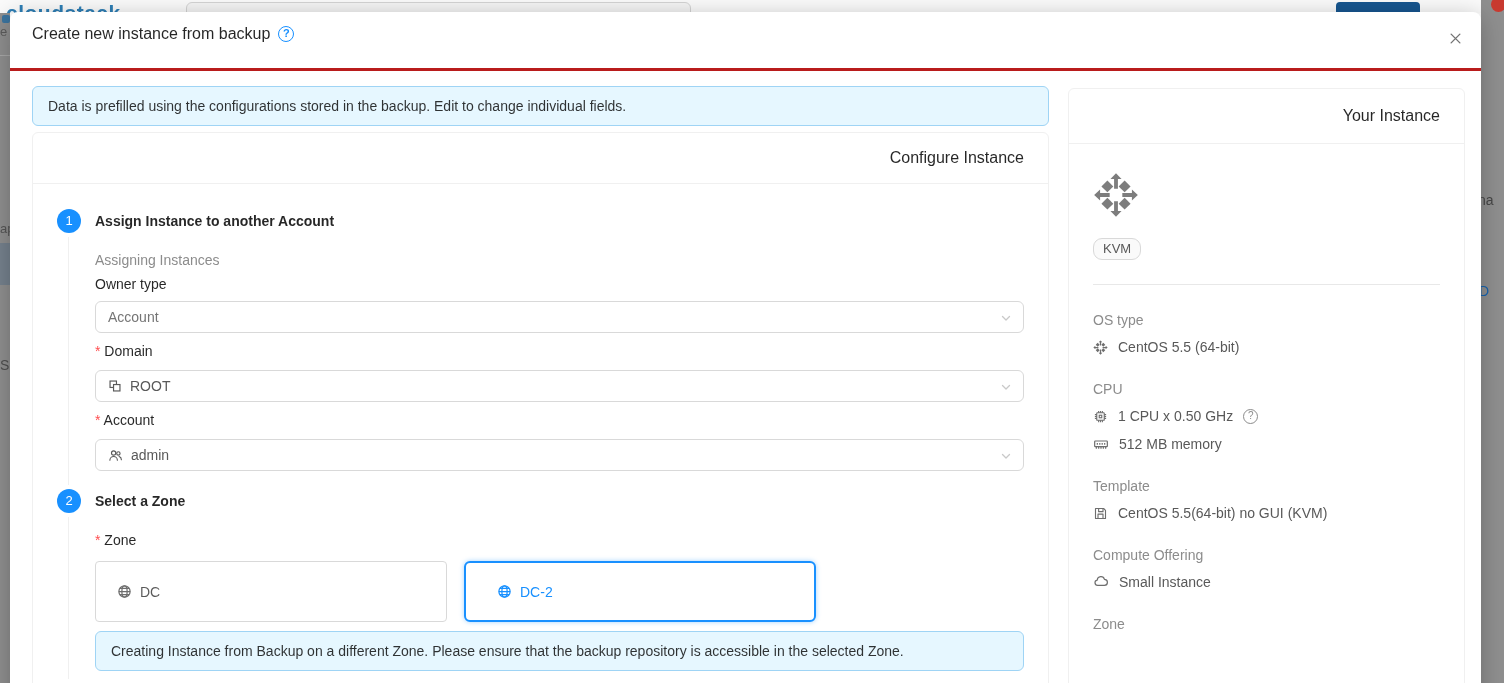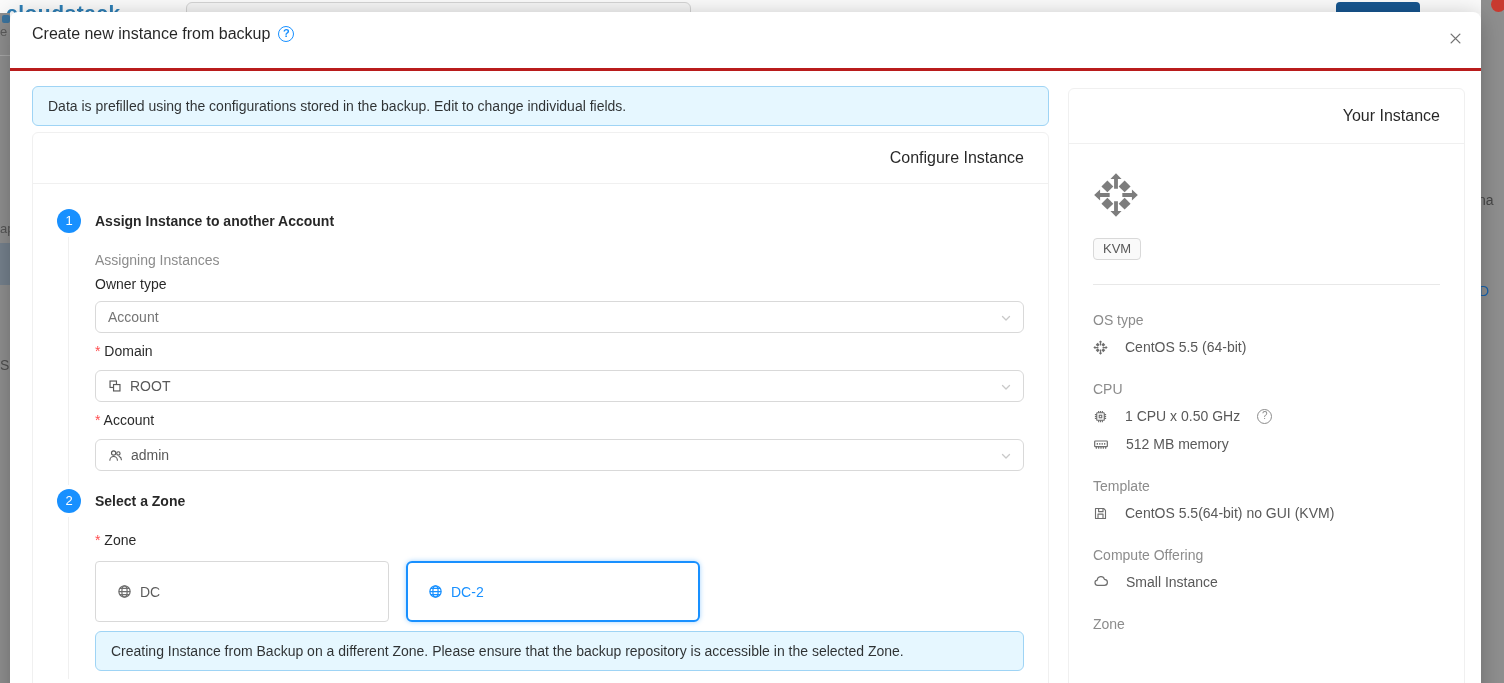--- a/index.html
+++ b/index.html
@@ -63,40 +63,40 @@
   .ant-select { position:relative; margin-top:11px; height:32px; width:100%; border:1px solid #d9d9d9;
                 border-radius:6px; background:#fff; display:flex; align-items:center; gap:8px;
                 padding:0 30px 0 12px; font-size:14px; color:#595959; cursor:pointer; }
   .ant-select.first { margin-top:9px; }
   .ant-select .placeholder { color:#757575; }
   .ant-select .arrow { position:absolute; right:11px; top:10px; color:#c9c9c9; }
   .sel-ic { color:#595959; display:flex; }
   .step2 { margin-top:18px; }
   .step2-label { margin-top:19px; }
   .zone-row { margin-top:13px; display:flex; gap:17px; }
-  .zone-card { width:294px; height:61px; border:1px solid #d9d9d9; border-radius:4px; background:#fff;
+  .zone-card { width:352px; height:61px; border:1px solid #d9d9d9; border-radius:4px; background:#fff;
                display:flex; align-items:center; gap:8px; padding-left:21px; font-size:14px;
                color:rgba(0,0,0,0.65); cursor:pointer; }
   .zone-card .zic { color:#6e6e6e; display:flex; }
   .zone-card.selected { border:2px solid #1890ff; border-radius:6px; color:#1890ff;
-                        box-shadow:0 0 5px rgba(24,144,255,0.4); padding-left:20px; }
+                        box-shadow:0 0 5px rgba(24,144,255,0.4); padding-left:31px; }
   .zone-card.selected .zic { color:#1890ff; }
   .zone-alert { margin-top:9px; }
 
   
   .summary-card { position:absolute; left:1058px; top:76px; width:397px; height:640px;
                   border:1px solid #f0f0f0; border-radius:6px; background:#fff; }
   .summary-body { padding:0 24px; }
   .os-logo { margin-top:28px; width:46px; height:46px; color:#7d7d7d; }
   .kvm-tag { display:inline-block; margin-top:20px; border:1px solid #d9d9d9; background:#fafafa;
-             border-radius:4px; padding:2px 9px; font-size:13px; line-height:16px; color:#595959; }
+             border-radius:9px; padding:2px 9px; font-size:13px; line-height:16px; color:#595959; }
   .sum-divider { margin-top:24px; border-top:1px solid #e8e8e8; }
   .sum-label { margin-top:25px; font-size:14px; line-height:16px; color:#8c8c8c; }
   .sum-label.first { margin-top:27px; }
-  .sum-value { margin-top:10px; height:18px; display:flex; align-items:center; gap:17px;
+  .sum-value { margin-top:10px; height:18px; display:flex; align-items:center; gap:10px;
                font-size:14px; color:#595959; }
   .sum-ic { color:#6e6e6e; display:flex; flex:none; }
   svg { display:block; }
 </style>
 </head>
 <body>
 
 <div class="top-strip">
   <span class="logo-frag">cloudstack</span>
   <span class="search-frag"></span>

